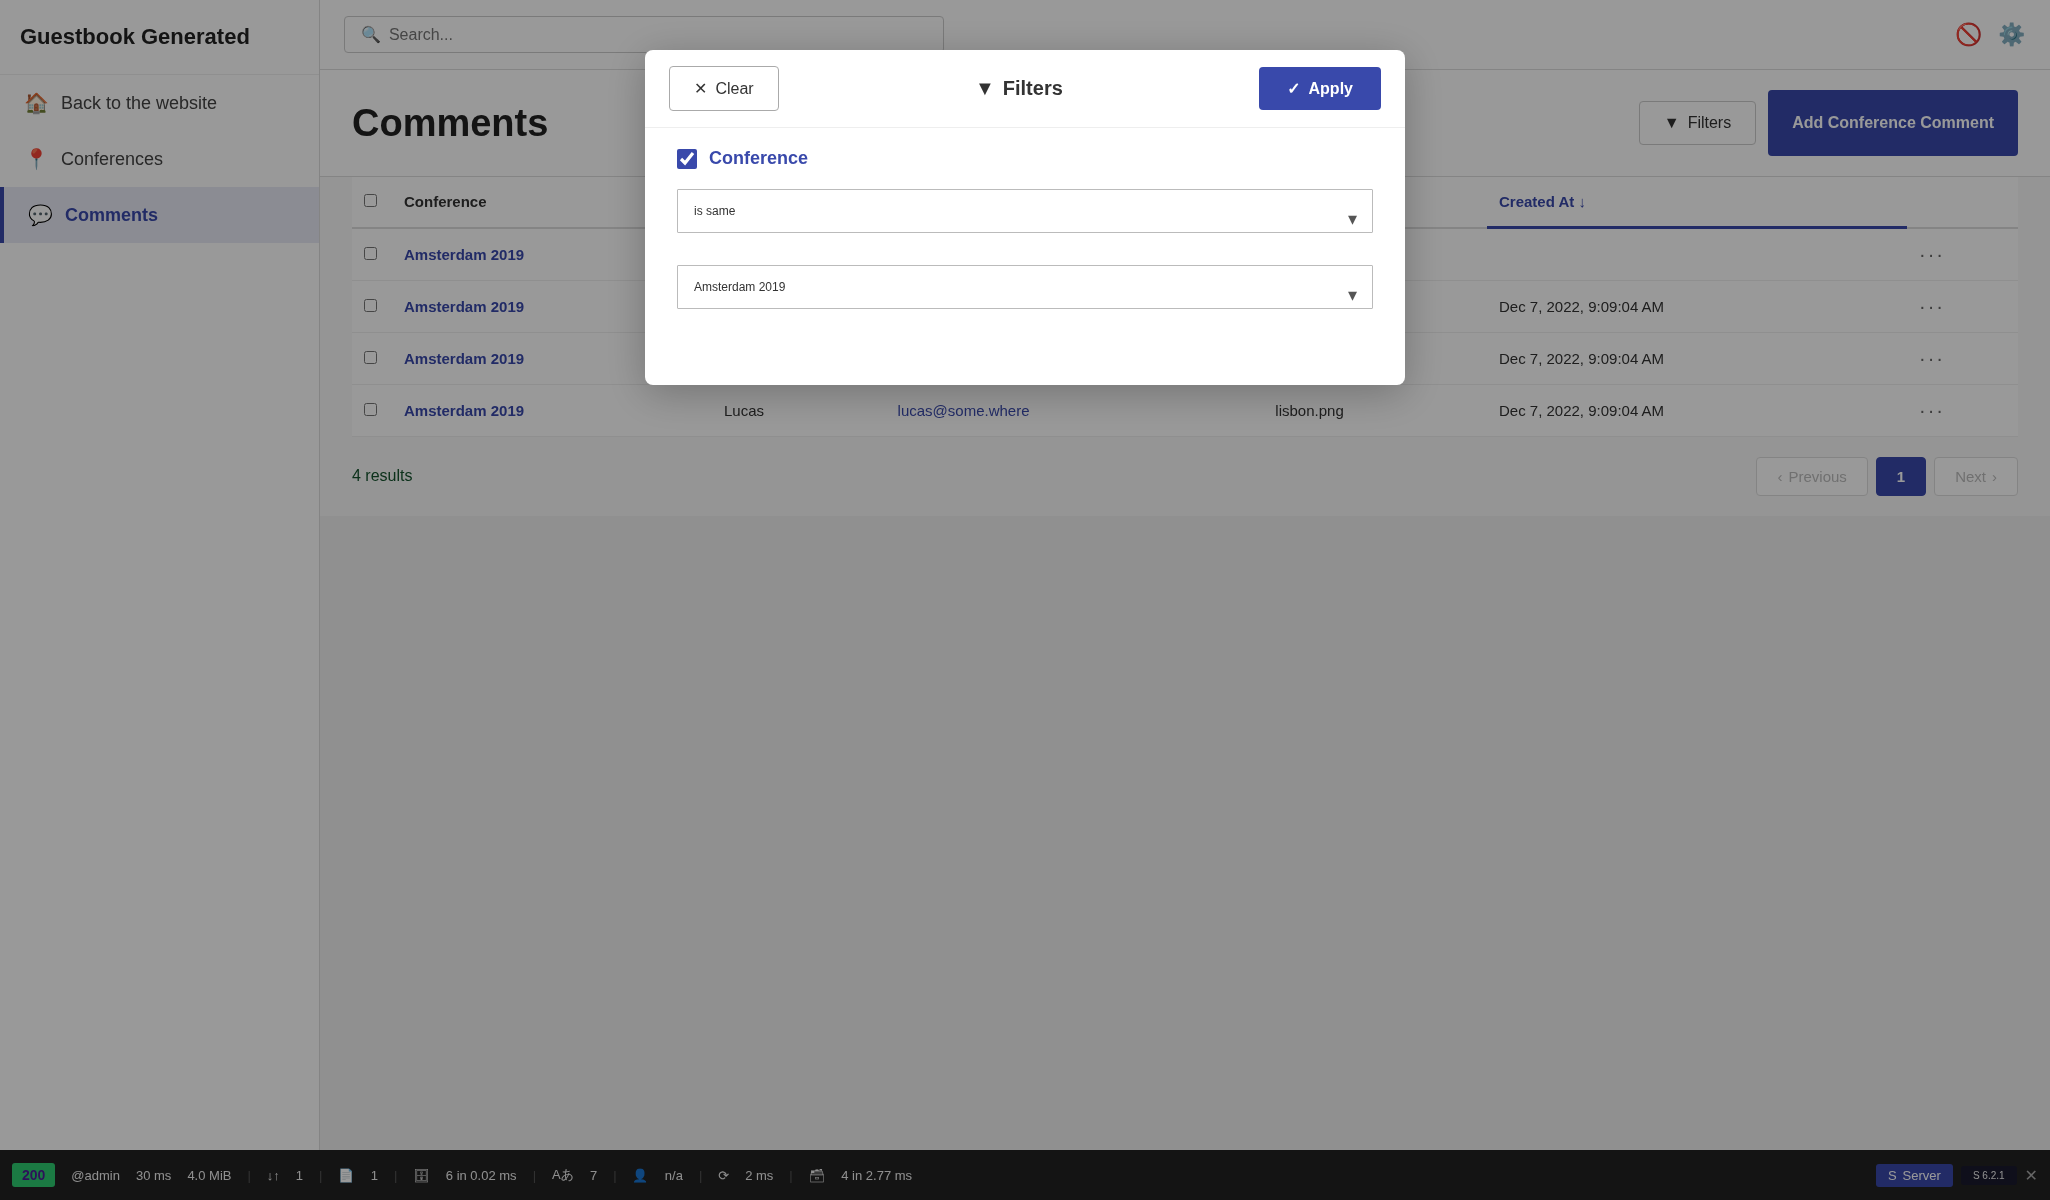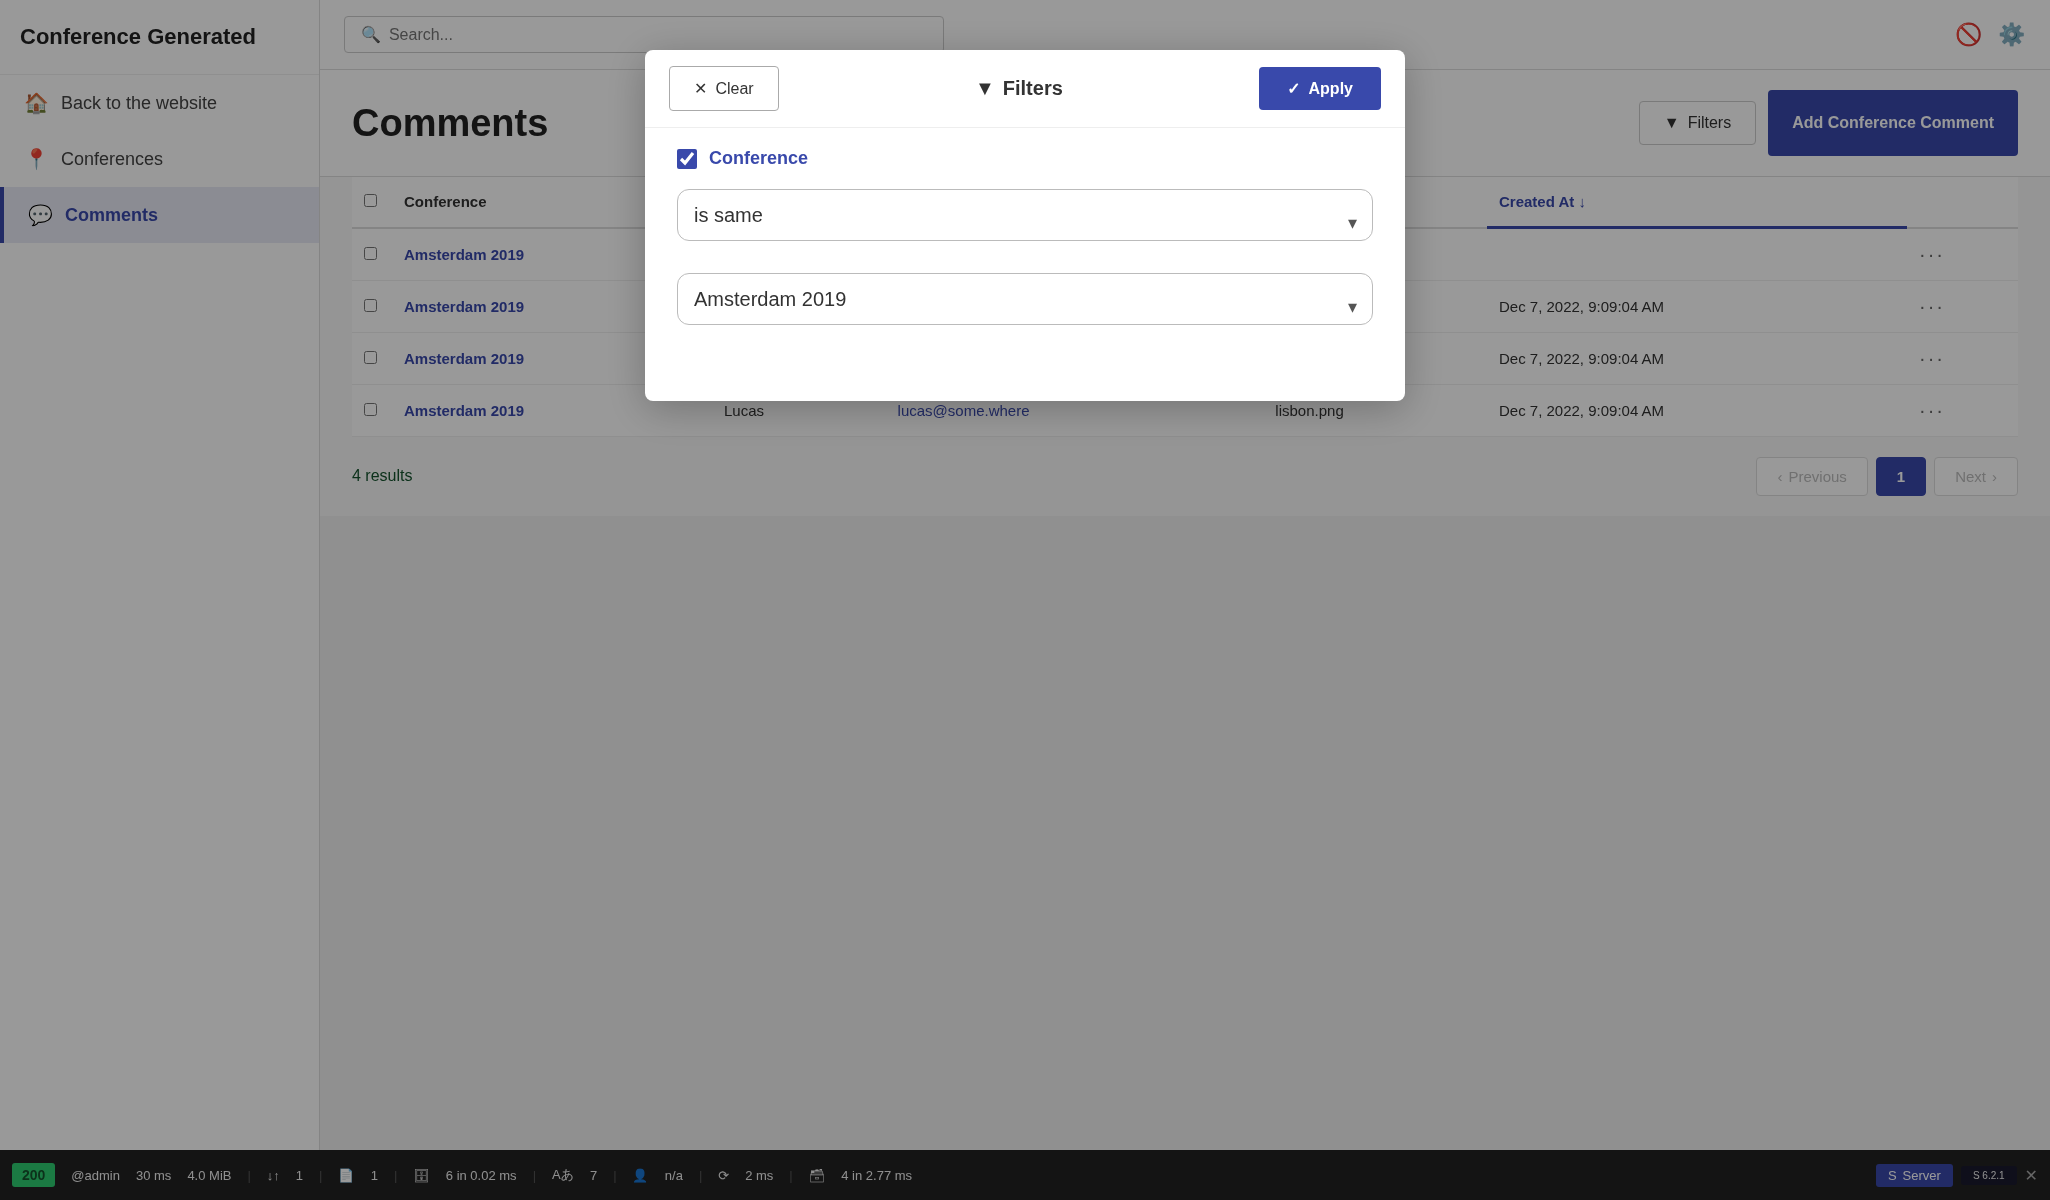--- a/index.html
+++ b/index.html
@@ -71,21 +71,21 @@
     .page-btn {
       display: flex; align-items: center; gap: 6px; padding: 10px 20px; border: 1px solid #ddd; border-radius: 4px; background: #fff; font-size: 15px; cursor: pointer; color: #666;
     }
     .page-btn.current { background: #3949ab; color: #fff; border-color: #3949ab; font-weight: 700; }
     .page-btn.disabled { color: #bbb; cursor: default; }
 
     
     .statusbar {
       position: fixed; bottom: 0; left: 0; width: 100%; height: 50px; background: #222; display: flex; align-items: center; padding: 0 12px; gap: 16px; color: #eee; font-size: 13px; z-index: 100;
     }
-    .status-badge { background: #2ecc71; color: #14532d; font-weight: 700; padding: 4px 10px; border-radius: 3px; font-size: 14px; }
+    .status-badge { background: #2ecc71; color: #4c1d95; font-weight: 700; padding: 4px 10px; border-radius: 3px; font-size: 14px; }
     .status-server { background: #3949ab; color: #fff; padding: 4px 12px; border-radius: 3px; font-size: 13px; display: flex; align-items: center; gap: 6px; }
     .status-sf { background: #1a1a2e; color: #eee; padding: 4px 12px; border-radius: 3px; font-size: 10px; }
     .status-x { cursor: pointer; font-size: 16px; color: #aaa; margin-left: auto; }
     .status-sep { color: #555; }
 
     
     .overlay {
       position: fixed; top: 0; left: 0; width: 100%; height: 100%; background: rgba(0,0,0,0.4); z-index: 200;
     }
 
@@ -105,30 +105,30 @@
     }
     .filter-body { padding: 20px 32px; }
     .filter-checkbox-row {
       display: flex; align-items: center; gap: 12px; margin-bottom: 20px;
     }
     .filter-checkbox {
       width: 20px; height: 20px; accent-color: #3949ab; cursor: pointer;
     }
     .filter-checkbox-label { font-size: 18px; color: #3949ab; font-weight: 600; cursor: pointer; }
     .filter-select {
-      width: 100%; padding: 14px 16px; border: 1.5px solid #bbb; border-radius: 12px; font-size: 20px; color: #333; background: #fff; appearance: none; cursor: pointer; margin-bottom: 16px;
+      width: 100%; padding: 14px 16px; border: 1.5px solid #bbb; border-radius: 1px; font-size: 12px; color: #333; background: #fff; appearance: none; cursor: pointer; margin-bottom: 16px;
     }
     .select-wrapper { position: relative; margin-bottom: 16px; }
     .select-wrapper::after { content: '▾'; position: absolute; right: 16px; top: 50%; transform: translateY(-50%); font-size: 18px; color: #555; pointer-events: none; }
   </style>
 </head>
 <body>
 
 <div class="sidebar">
-  <div class="sidebar-title">Conference Generated</div>
+  <div class="sidebar-title">Guestbook Generated</div>
   <div class="sidebar-item">
     <span class="icon">🏠</span>
     <span>Back to the website</span>
   </div>
   <div class="sidebar-item">
     <span class="icon">📍</span>
     <span>Conferences</span>
   </div>
   <div class="sidebar-item active">
     <span class="icon">💬</span>

